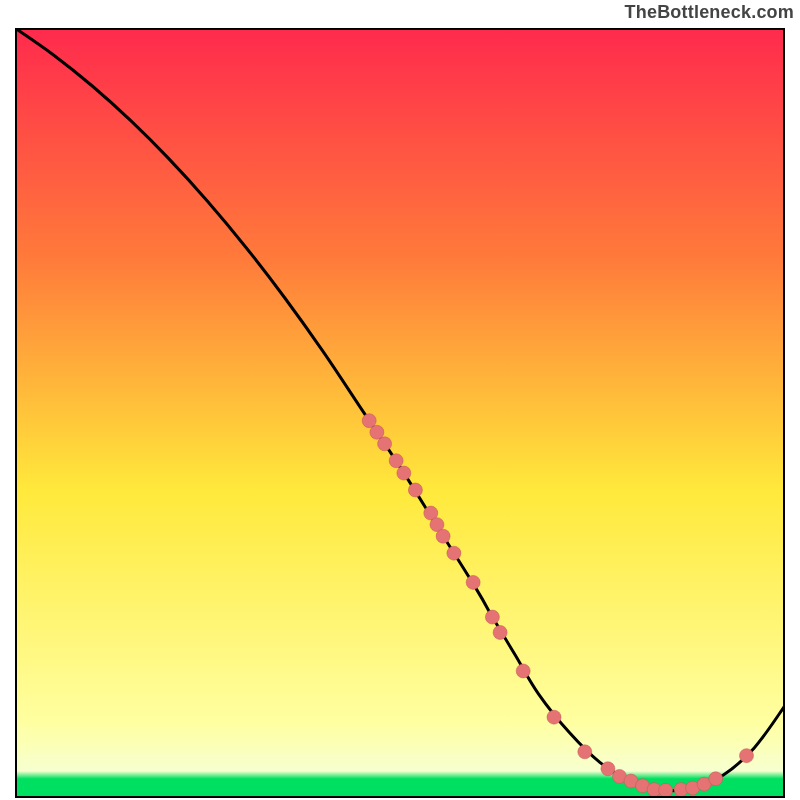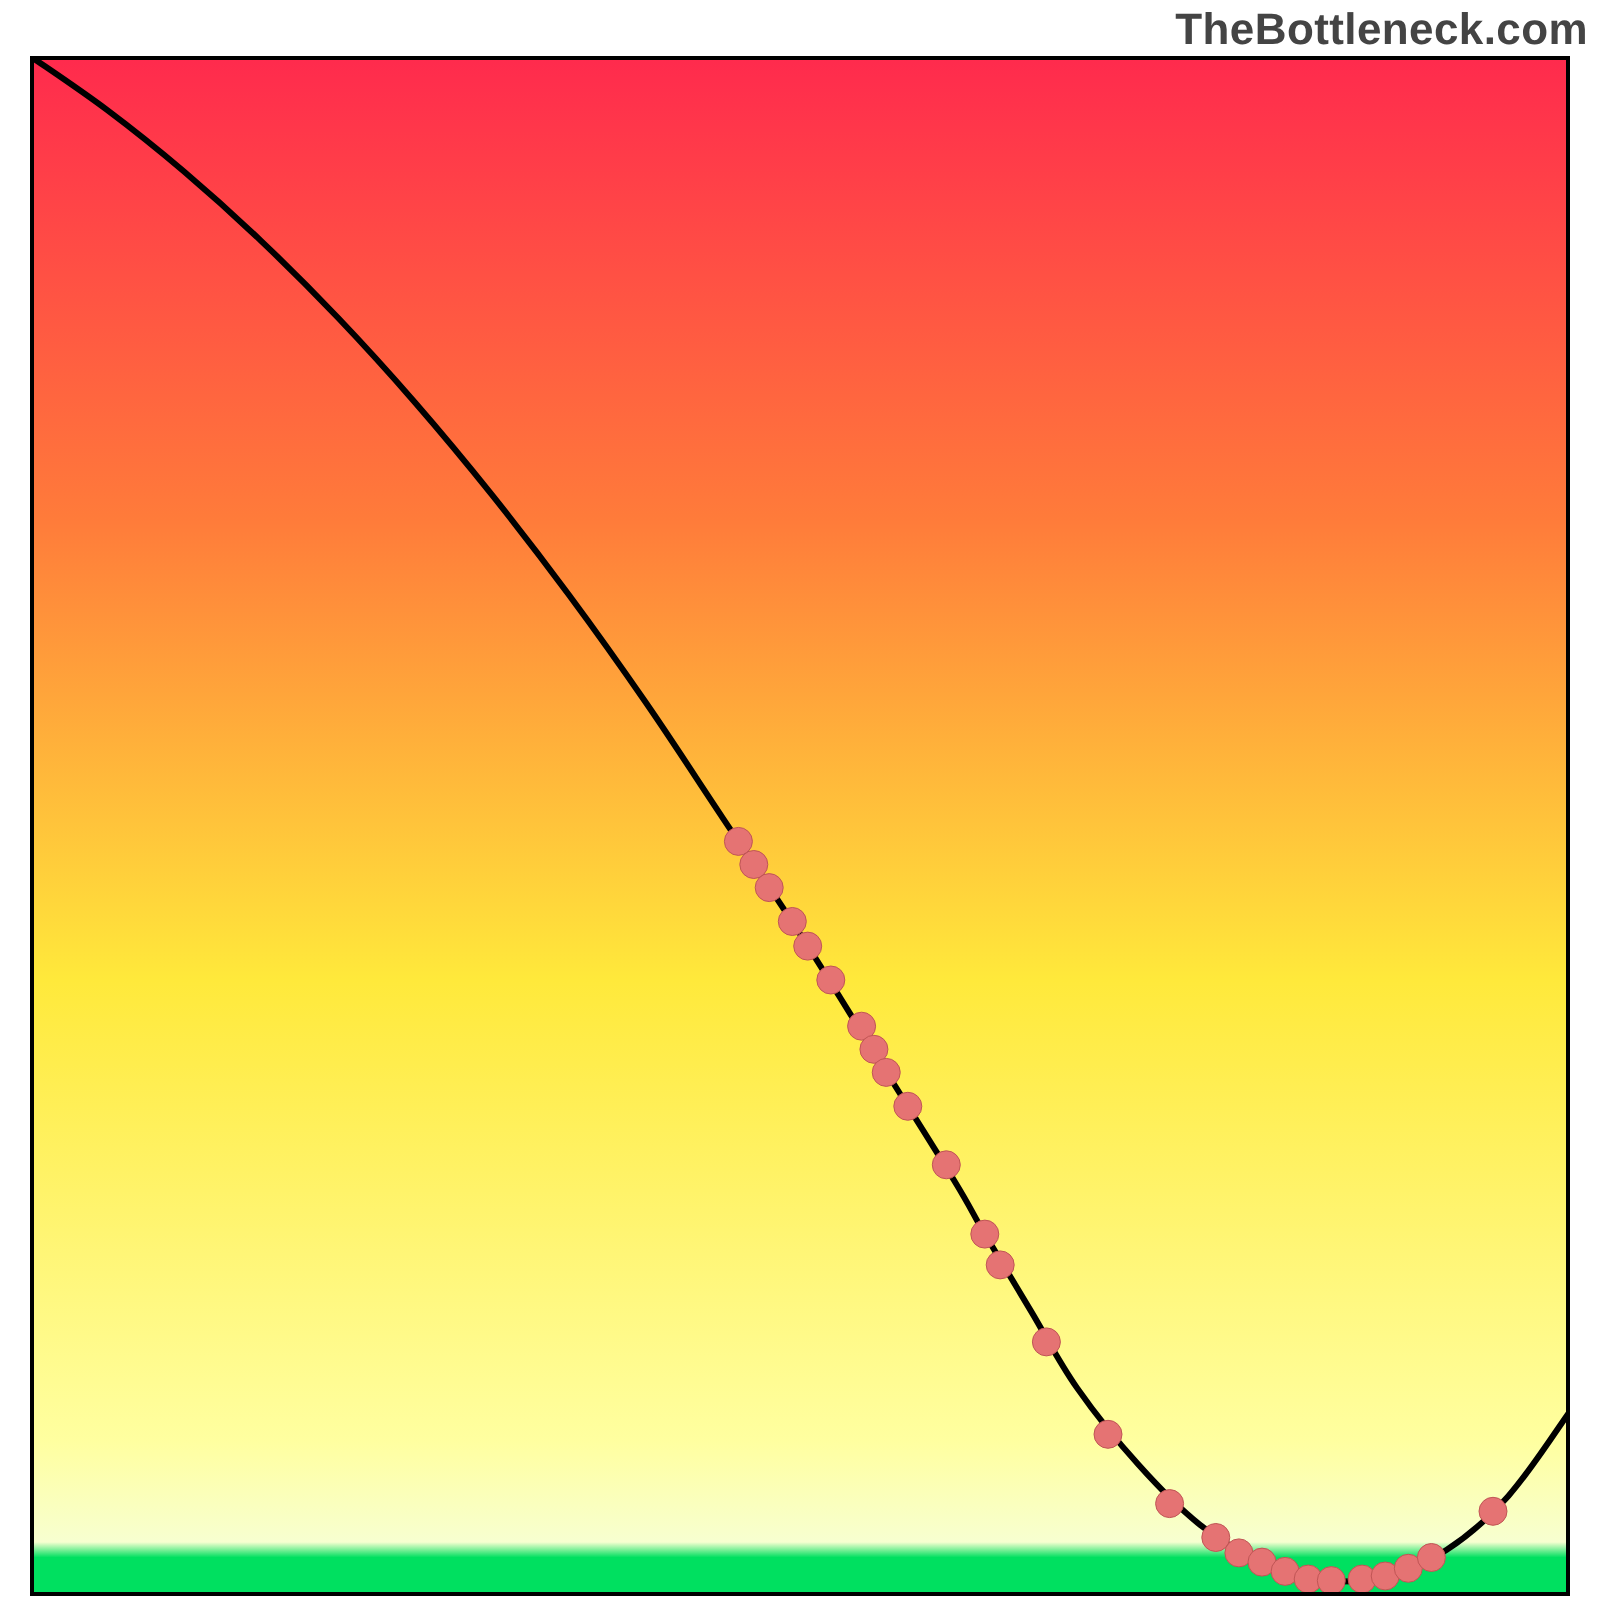--- a/index.html
+++ b/index.html
@@ -12,21 +12,21 @@
   }
   .stage {
     position: relative;
     width: 800px;
     height: 800px;
   }
   .watermark {
     position: absolute;
     top: 2px;
     right: 6px;
-    font-size: 22px;
+    font-size: 18px;
     font-weight: 600;
     color: #444;
     letter-spacing: 0.2px;
     z-index: 10;
   }
   .plot {
     position: absolute;
     left: 15px;
     top: 28px;
     width: 770px;

